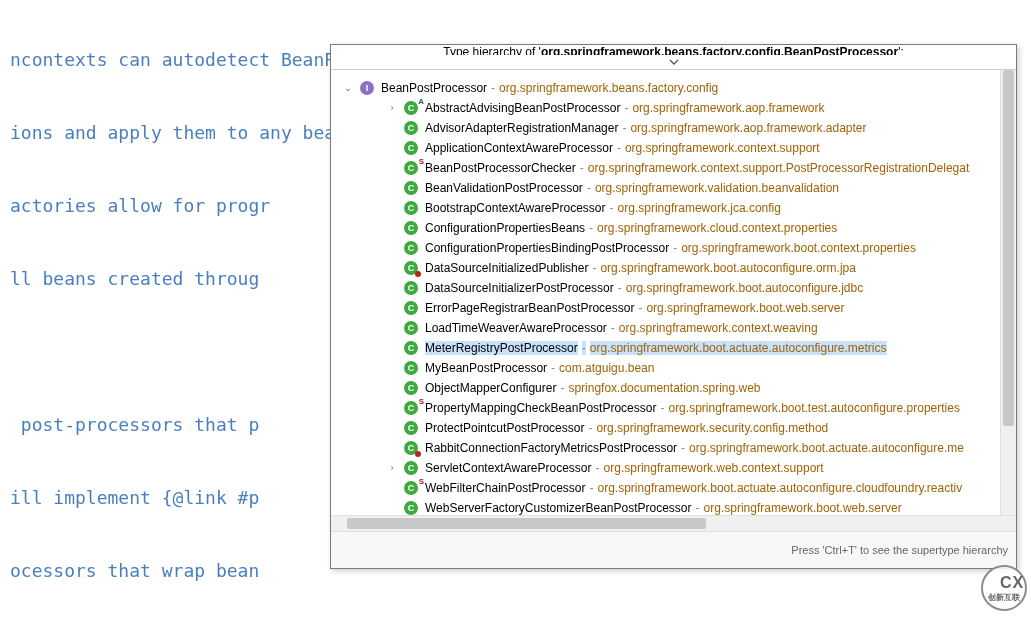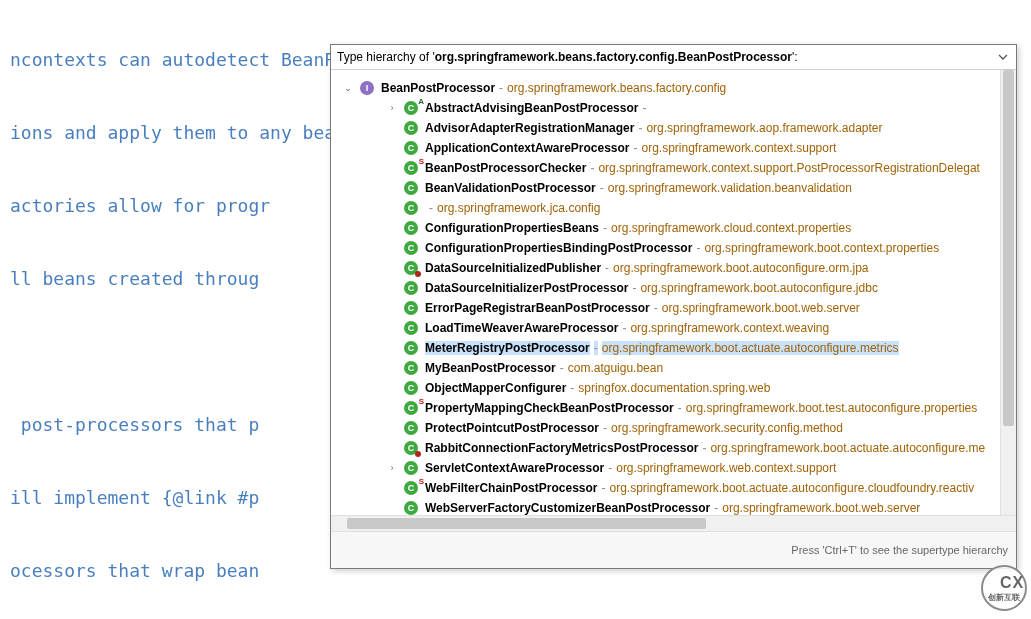--- a/index.html
+++ b/index.html
@@ -37,20 +37,21 @@
   flex-direction: column;
 }
 .popup-header {
   height: 25px;
   border-bottom: 1px solid #d0d0d0;
   display: flex;
   align-items: center;
   padding: 0 6px;
   background: #fff;
   font-size: 12px;
+  flex-direction: column;
 }
 .popup-header .title { flex: 1; white-space: nowrap; overflow: hidden; }
 .popup-header .title b { font-weight: 700; }
 .popup-header .chev {
   width: 14px; height: 14px;
   display: flex; align-items: center; justify-content: center;
   color: #555; cursor: pointer;
 }
 .popup-body {
   flex: 1;
@@ -104,21 +105,21 @@
 }
 .tree-row .iface {
   width: 14px; height: 14px;
   border-radius: 50%;
   background: #8E6FC4;
   color: #fff;
   font-size: 9px;
   font-weight: 700;
   display: flex; align-items: center; justify-content: center;
 }
-.tree-row .name { font-weight: 700; color: #000; }
+.tree-row .name { font-weight: 400; color: #000; }
 .tree-row .sep { color: #888; margin: 0 4px; }
 .tree-row .pkg { color: #a16207; }
 .tree-row.selected .name,
 .tree-row.selected .sep,
 .tree-row.selected .pkg {
   background: #C9E2FB;
 }
 .tree-row .overlay {
   position: relative;
 }
@@ -242,20 +243,21 @@
           <span class="sep">-</span>
           <span class="pkg">org.springframework.beans.factory.config</span>
         </div>
         <div class="tree-row child">
           <span class="arrow">›</span>
           <span class="icon">
             <span class="cls overlay ov-A">C</span>
           </span>
           <span class="name">AbstractAdvisingBeanPostProcessor</span>
           <span class="sep">-</span>
+          <span class="pkg">org.springframework.aop.framework</span>
         </div>
         <div class="tree-row child">
           <span class="arrow spacer">·</span>
           <span class="icon">
             <span class="cls overlay">C</span>
           </span>
           <span class="name">AdvisorAdapterRegistrationManager</span>
           <span class="sep">-</span>
           <span class="pkg">org.springframework.aop.framework.adapter</span>
         </div>
@@ -284,20 +286,21 @@
           </span>
           <span class="name">BeanValidationPostProcessor</span>
           <span class="sep">-</span>
           <span class="pkg">org.springframework.validation.beanvalidation</span>
         </div>
         <div class="tree-row child">
           <span class="arrow spacer">·</span>
           <span class="icon">
             <span class="cls overlay">C</span>
           </span>
+          <span class="name">BootstrapContextAwareProcessor</span>
           <span class="sep">-</span>
           <span class="pkg">org.springframework.jca.config</span>
         </div>
         <div class="tree-row child">
           <span class="arrow spacer">·</span>
           <span class="icon">
             <span class="cls overlay">C</span>
           </span>
           <span class="name">ConfigurationPropertiesBeans</span>
           <span class="sep">-</span>

